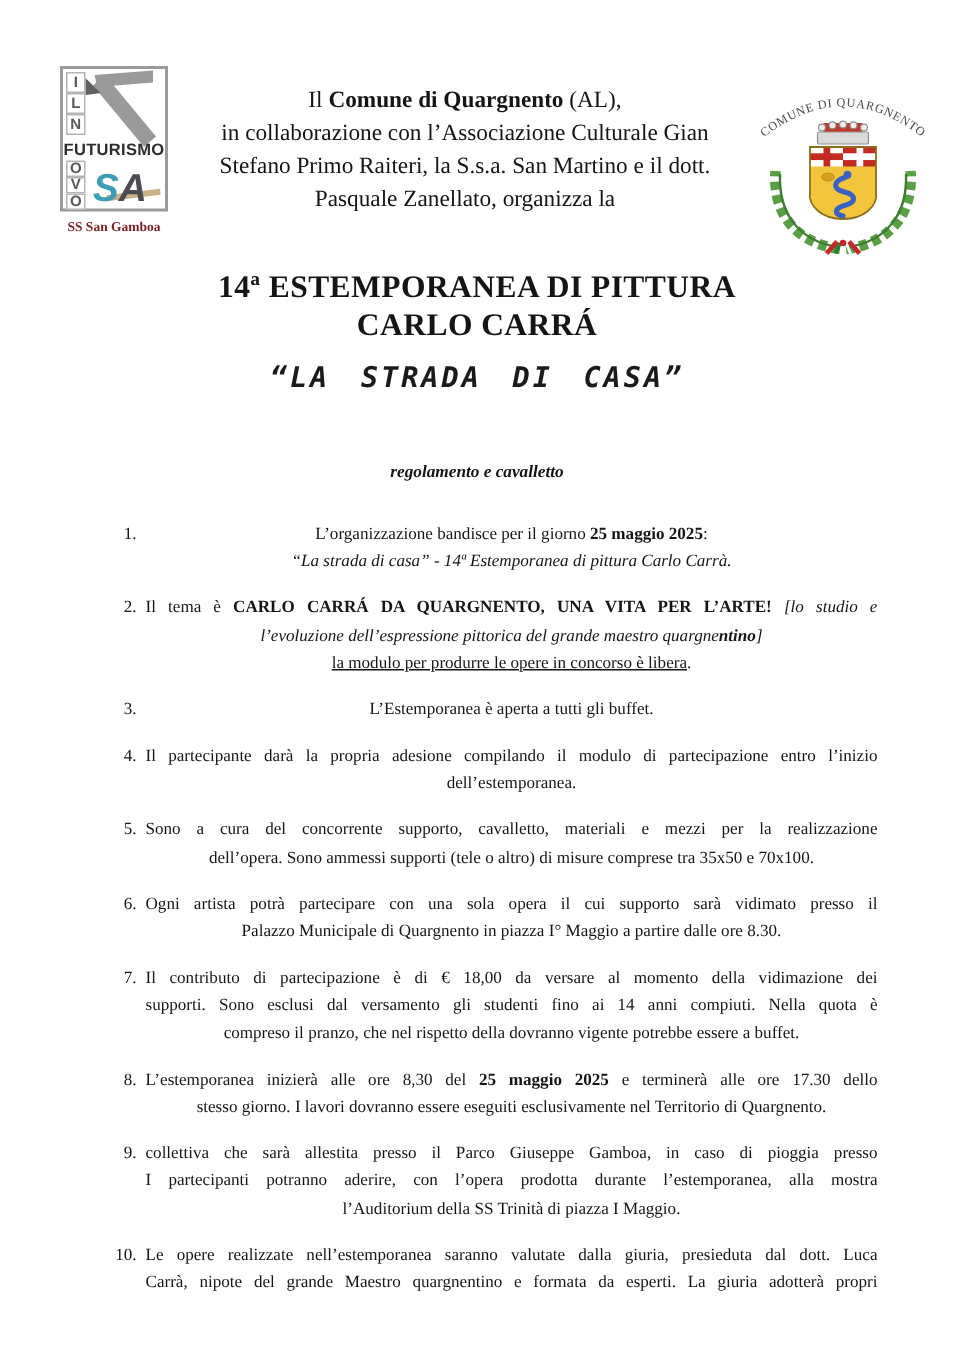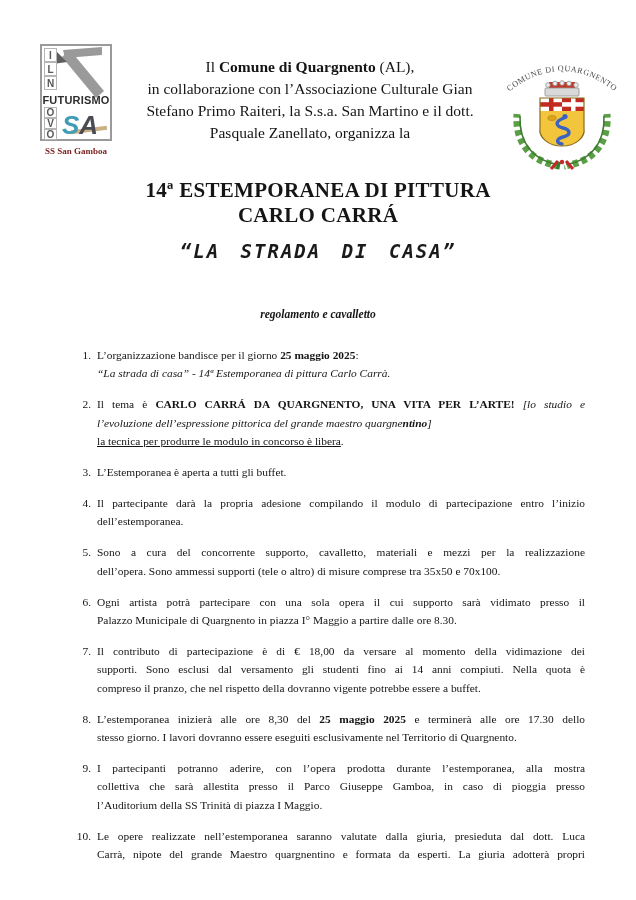--- a/index.html
+++ b/index.html
@@ -36,21 +36,21 @@
   .subtitle{text-align:center;margin-top:11px;font-family:"DejaVu Sans Mono",monospace;
             font-weight:bold;font-style:italic;font-size:19px;line-height:24px;letter-spacing:2px;word-spacing:7px;color:#1a1a1a;}
   .section-label{text-align:center;margin-top:43px;font-size:11.5px;line-height:16px;font-weight:bold;font-style:italic;}
 
   
   .list{margin-top:24px;padding:0 51px 0 72px;font-size:11.4px;line-height:18.4px;}
   .item{display:flex;margin-bottom:12.5px;}
   .num{flex:0 0 19px;text-align:right;margin-right:6px;}
   .itext{flex:1;min-width:0;}
   .ln-j{text-align:justify;text-align-last:justify;}
-  .ln-l{text-align:left;}
+  .ln-l{text-align:center;}
   .seg-b{font-weight:bold;}
   .seg-i{font-style:italic;}
   .seg-bi{font-weight:bold;font-style:italic;}
   .seg-u{text-decoration:underline;}
 </style>
 </head>
 <body>
 
 <div class="page">
 
@@ -151,21 +151,21 @@
         <div class="ln-l"><span class="seg-n">L’organizzazione bandisce per il giorno </span><span class="seg-b">25 maggio 2025</span><span class="seg-n">:</span></div>
         <div class="ln-l"><span class="seg-i">“La strada di casa” - 14ª Estemporanea di pittura Carlo Carrà.</span></div>
       </div>
     </div>
 
     <div class="item">
       <div class="num">2.</div>
       <div class="itext">
         <div class="ln-j"><span class="seg-n">Il tema è </span><span class="seg-b">CARLO CARRÁ DA QUARGNENTO, UNA VITA PER L’ARTE!</span><span class="seg-n"> </span><span class="seg-i">[lo studio e</span></div>
         <div class="ln-l"><span class="seg-i">l’evoluzione dell’espressione pittorica del grande maestro quargne</span><span class="seg-bi">ntino</span><span class="seg-i">]</span></div>
-        <div class="ln-l"><span class="seg-u">la tecnica per produrre le modulo in concorso è libera</span><span class="seg-n">.</span></div>
+        <div class="ln-l"><span class="seg-u">la modulo per produrre le opere in concorso è libera</span><span class="seg-n">.</span></div>
       </div>
     </div>
 
     <div class="item">
       <div class="num">3.</div>
       <div class="itext">
         <div class="ln-l"><span class="seg-n">L’Estemporanea è aperta a tutti gli buffet.</span></div>
       </div>
     </div>
 
@@ -206,22 +206,22 @@
       <div class="num">8.</div>
       <div class="itext">
         <div class="ln-j"><span class="seg-n">L’estemporanea inizierà alle ore 8,30 del </span><span class="seg-b">25 maggio 2025</span><span class="seg-n"> e terminerà alle ore 17.30 dello</span></div>
         <div class="ln-l"><span class="seg-n">stesso giorno. I lavori dovranno essere eseguiti esclusivamente nel Territorio di Quargnento.</span></div>
       </div>
     </div>
 
     <div class="item">
       <div class="num">9.</div>
       <div class="itext">
+        <div class="ln-j"><span class="seg-n">collettiva che sarà allestita presso il Parco Giuseppe Gamboa, in caso di pioggia presso</span></div>
         <div class="ln-j"><span class="seg-n">I partecipanti potranno aderire, con l’opera prodotta durante l’estemporanea, alla mostra</span></div>
-        <div class="ln-j"><span class="seg-n">collettiva che sarà allestita presso il Parco Giuseppe Gamboa, in caso di pioggia presso</span></div>
         <div class="ln-l"><span class="seg-n">l’Auditorium della SS Trinità di piazza I Maggio.</span></div>
       </div>
     </div>
 
     <div class="item">
       <div class="num">10.</div>
       <div class="itext">
         <div class="ln-j"><span class="seg-n">Le opere realizzate nell’estemporanea saranno valutate dalla giuria, presieduta dal dott. Luca</span></div>
         <div class="ln-j"><span class="seg-n">Carrà, nipote del grande Maestro quargnentino e formata da esperti. La giuria adotterà propri</span></div>
       </div>

